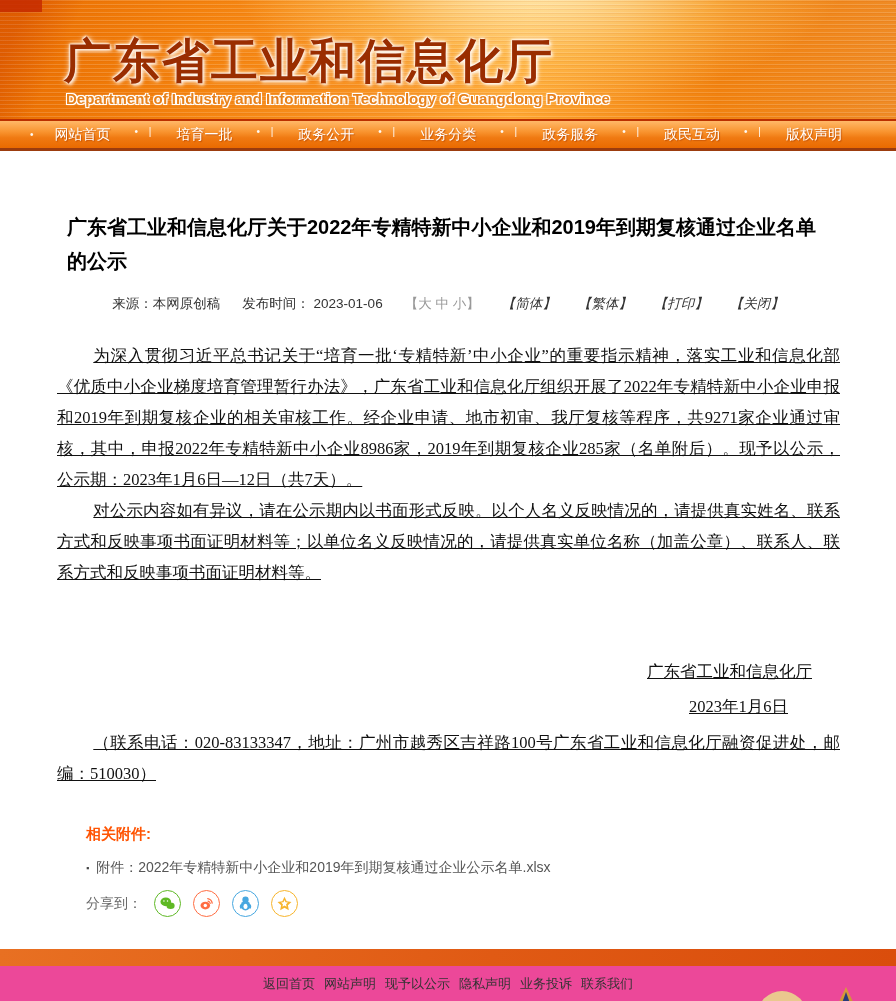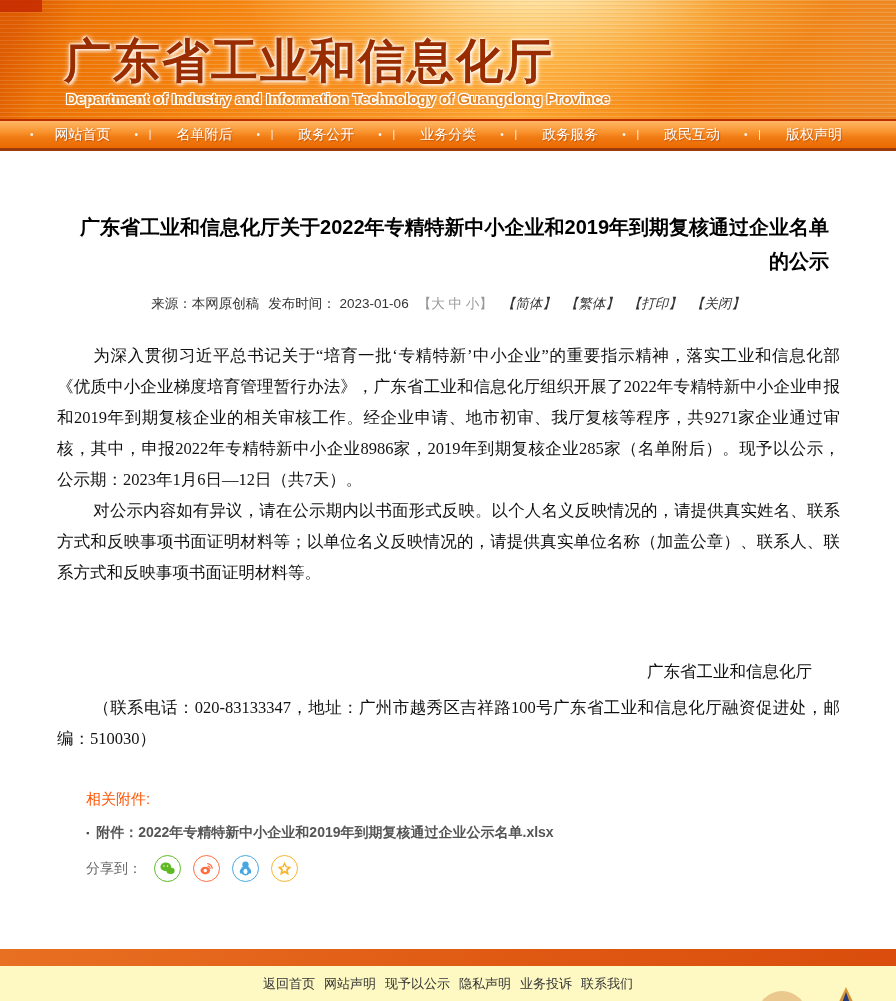--- a/index.html
+++ b/index.html
@@ -35,64 +35,64 @@
   }
 
   
   .nav {
     height:32px; display:flex; align-items:center; padding:0 30px;
     border-top:2px solid #bb3000; border-bottom:3px solid #9c3c0e;
     background:linear-gradient(180deg,#ffb868 0%, #f9942f 40%, #f07a12 62%, #ea6a00 100%);
     color:#fff; font-size:14px; justify-content:space-between;
   }
   .nav-lead { font-size:10px; opacity:.95; }
-  .nav-item-wrap { display:flex; align-items:center; gap:24px; }
+  .nav-item-wrap { display:flex; gap:24px; }
   .nav-link { color:#fff; text-decoration:none; text-shadow:1px 1px 1px rgba(170,60,0,.6); cursor:pointer; }
   .nav-sep { font-size:10px; letter-spacing:4px; opacity:.95; }
 
   
   .article-title {
-    width:762px; margin:59px auto 0; text-align:right;
+    width:762px; margin:59px auto 0; text-align:left;
     font-size:20px; font-weight:bold; line-height:34px; color:#000;
   }
   .meta {
     margin-top:17px; text-align:left; font-size:13.5px; color:#333;
-    display:flex; justify-content:center; align-items:center; gap:9px; flex-wrap:wrap;
+    display:flex; justify-content:center; align-items:center; gap:22px; flex-wrap:wrap;
   }
   .meta a { color:#333; text-decoration:none; cursor:pointer;font-style:italic; }
   .meta-fontsize { color:#999; cursor:pointer; }
 
   .body-text {
     margin:27px 56px 0 57px; font-size:16.5px; line-height:31px; color:#111;
     text-align:justify; font-family:"Liberation Serif","DejaVu Serif",serif;
   }
-  .body-text p { text-indent:2.2em; }
+  .body-text p { text-indent:2.2em;text-decoration:underline; }
   .attach-line { margin-top:22px; cursor:pointer; }
   .sign-org { margin-top:68px; text-align:right; text-indent:0; padding-right:28px; }
   .sign-date { margin-top:4px; text-align:right; text-indent:0; padding-right:52px; }
   .contact-line { margin-top:5px; }
 
   
   .attachments { margin:36px 56px 0 86px; }
-  .attach-heading { font-size:15px; font-weight:normal; color:#ff5403; }
+  .attach-heading { font-size:15px; font-weight:bold; color:#ff5403; }
   .attach-item { margin-top:15px; font-size:14px; color:#555; display:flex; align-items:center; gap:7px; }
   .attach-bullet { font-size:9px; color:#444; }
-  .attach-link { color:#555; text-decoration:none; cursor:pointer;font-weight:bold; }
+  .attach-link { color:#555; text-decoration:none; cursor:pointer; }
 
   
   .share-row { margin:13px 56px 0 86px; display:flex; align-items:center; gap:12px; }
   .share-label { font-size:14px; color:#666; }
   .share-icon {
     width:27px; height:27px; border-radius:50%; border:1.6px solid currentColor;
     display:inline-flex; align-items:center; justify-content:center; background:#fff; cursor:pointer;
   }
   .share-icon svg { display:block; }
 
   
-  .footer { position:absolute; left:0; right:0; bottom:0; height:52px; background:#fef9c3; }
+  .footer { position:absolute; left:0; right:0; bottom:0; height:52px; background:#ec4899; }
   .footer-bar { height:17px; background:linear-gradient(90deg,#e87022 0%, #e05a14 55%, #da4d0c 100%); }
   .footer-links { margin-top:9px; text-align:center; font-size:13px; color:#333; display:flex; justify-content:center; gap:9px; }
   .footer-links a { color:#333; text-decoration:none; cursor:pointer; }
 
   .emblem-seal {
     position:absolute; left:757px; bottom:-40px; width:50px; height:50px; border-radius:50%;
     background:radial-gradient(circle at 50% 50%, #d4542a 0 20%, #eac88e 21% 70%, #e0b477 100%);
   }
   .emblem-badge {
     position:absolute; left:829px; bottom:-22px; width:34px; height:36px;
@@ -118,21 +118,21 @@
 
   <div class="nav">
     <span class="nav-lead">•</span>
     <span style="display:contents;">
   <span class="nav-item-wrap">
     <a class="nav-link">网站首页</a>
     <span class="nav-sep">• |</span>
   </span>
 
   <span class="nav-item-wrap">
-    <a class="nav-link">名单附后</a>
+    <a class="nav-link">培育一批</a>
     <span class="nav-sep">• |</span>
   </span>
 
   <span class="nav-item-wrap">
     <a class="nav-link">政务公开</a>
     <span class="nav-sep">• |</span>
   </span>
 
   <span class="nav-item-wrap">
     <a class="nav-link">业务分类</a>
@@ -170,20 +170,21 @@
   <a class="meta-action">【打印】</a>
 
   <a class="meta-action">【关闭】</a>
 </span>
   </div>
 
   <div class="body-text">
     <p>为深入贯彻习近平总书记关于“培育一批‘专精特新’中小企业”的重要指示精神，落实工业和信息化部《优质中小企业梯度培育管理暂行办法》，广东省工业和信息化厅组织开展了2022年专精特新中小企业申报和2019年到期复核企业的相关审核工作。经企业申请、地市初审、我厅复核等程序，共9271家企业通过审核，其中，申报2022年专精特新中小企业8986家，2019年到期复核企业285家（名单附后）。现予以公示，公示期：2023年1月6日—12日（共7天）。</p>
     <p>对公示内容如有异议，请在公示期内以书面形式反映。以个人名义反映情况的，请提供真实姓名、联系方式和反映事项书面证明材料等；以单位名义反映情况的，请提供真实单位名称（加盖公章）、联系人、联系方式和反映事项书面证明材料等。</p>
     <p class="sign-org">广东省工业和信息化厅</p>
+    <p class="sign-date">2023年1月6日</p>
     <p class="contact-line">（联系电话：020-83133347，地址：广州市越秀区吉祥路100号广东省工业和信息化厅融资促进处，邮编：510030）</p>
   </div>
 
   <div class="attachments">
     <div class="attach-heading">相关附件:</div>
     <div style="display:contents;">
   <div class="attach-item">
     <span class="attach-bullet">▪</span>
     <a class="attach-link">附件：2022年专精特新中小企业和2019年到期复核通过企业公示名单.xlsx</a>
   </div>

